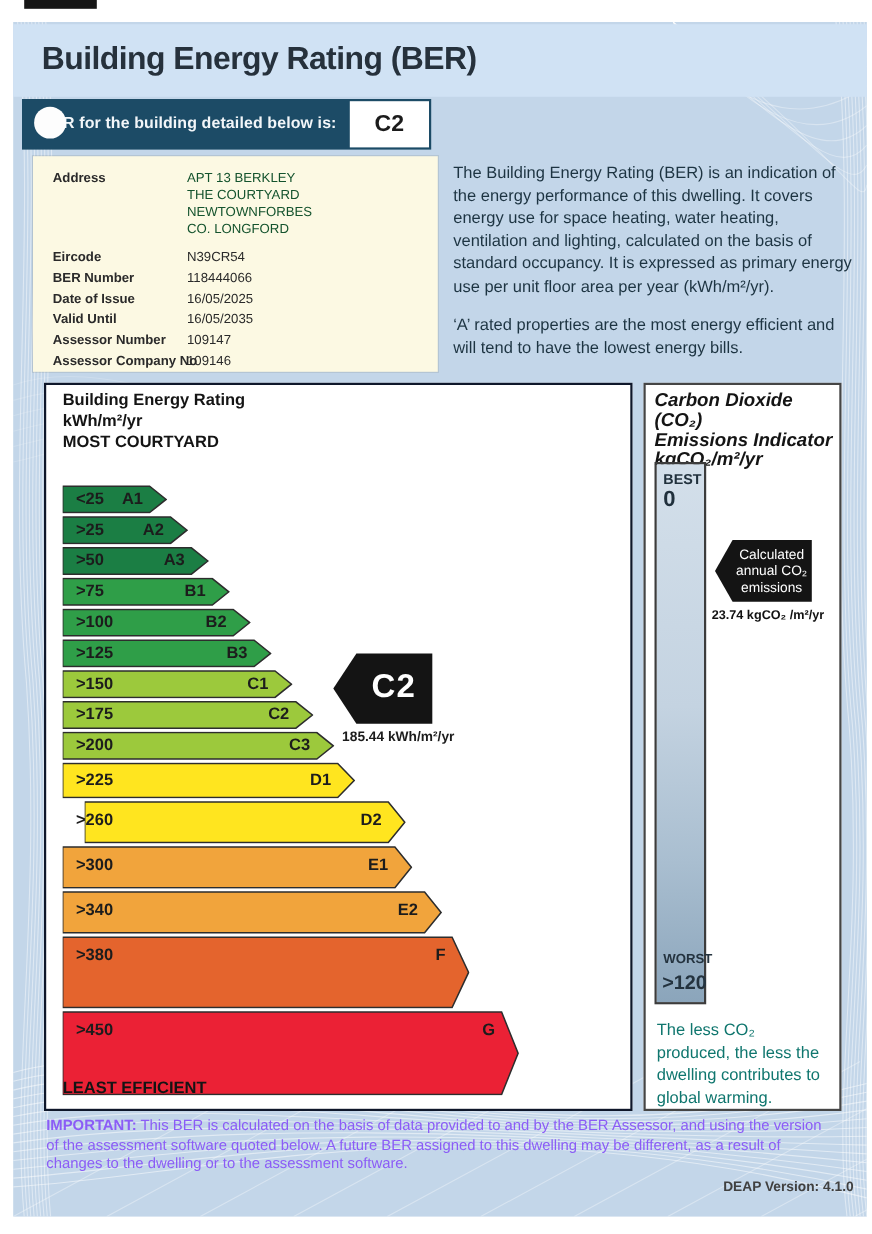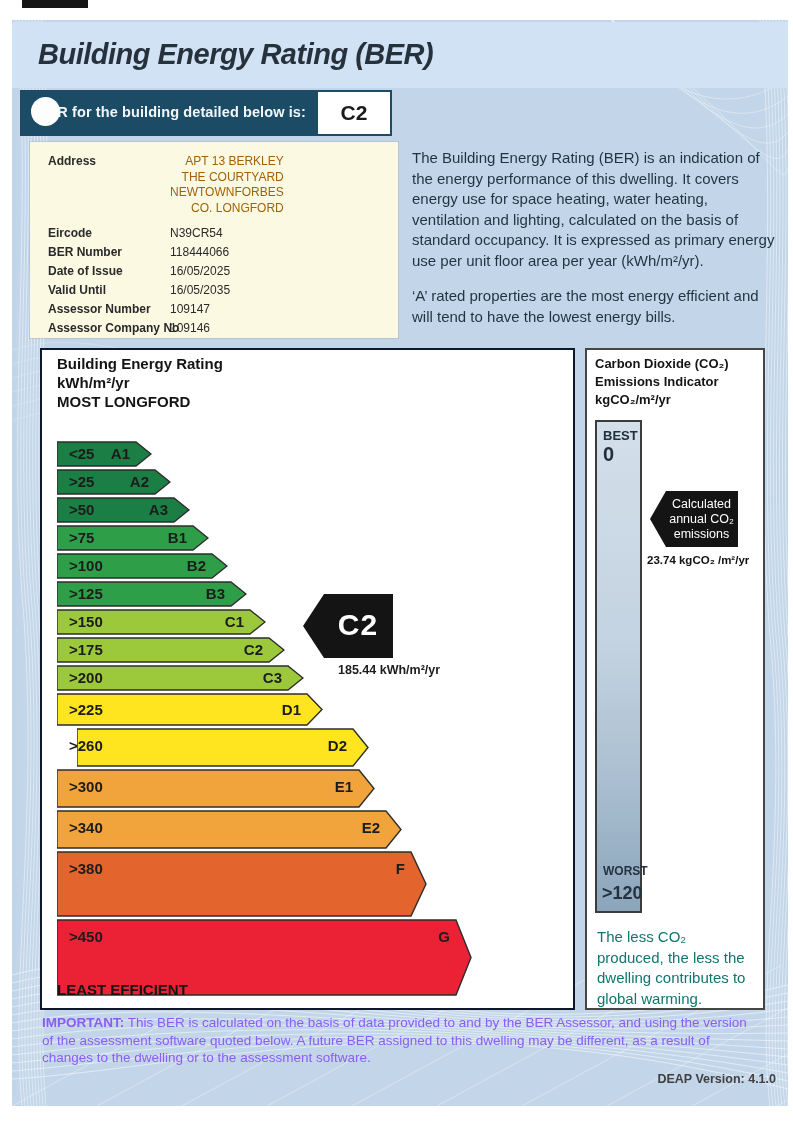--- a/index.html
+++ b/index.html
@@ -9,42 +9,42 @@
     font-family:"Liberation Sans", sans-serif;
     -webkit-font-smoothing:antialiased;
   }
   #page{position:absolute;left:0;top:0;width:793px;height:1122px;}
 
   .bg-blue{position:absolute;left:12px;top:20px;width:776px;height:1086px;background:#c3d6e9;}
   .bg-pattern{position:absolute;left:12px;top:20px;pointer-events:none;}
 
   .scan-mark{position:absolute;left:22px;top:0;width:66px;height:8px;background:#161616;}
 
-  .header-band{position:absolute;left:12px;top:22px;width:776px;height:66px;background:#d0e2f4;font-style:italic;}
+  .header-band{position:absolute;left:12px;top:22px;width:776px;height:66px;background:#d0e2f4;}
   .page-title{
     margin:0;position:absolute;left:26px;top:16px;
     font-size:29px;font-weight:bold;color:#26313c;letter-spacing:-0.5px;
   }
 
   .banner{position:absolute;left:20px;top:90px;width:372px;height:46px;background:#1c4b66;}
   .banner-text{position:absolute;left:17px;top:14px;font-size:14.5px;font-weight:bold;color:#f2f6f9;letter-spacing:0.1px;}
   .rating-box{
     position:absolute;right:2px;top:2px;width:72px;height:42px;background:#ffffff;
     text-align:center;line-height:42px;font-size:21px;font-weight:bold;color:#1b1b1b;
   }
   .punch-hole{position:absolute;left:31px;top:97px;width:29px;height:29px;border-radius:50%;background:#fdfdfd;}
 
   .details-panel{
     position:absolute;left:30px;top:142px;width:368px;height:196px;
     background:#fcf9e3;box-shadow:0 0 0 1px rgba(60,60,40,0.12);
   }
-  .detail-row{position:absolute;left:0;right:0;height:16px;text-align:right;}
+  .detail-row{position:absolute;left:0;right:0;height:16px;}
   .d-label{position:absolute;left:18px;top:0;font-size:12px;font-weight:bold;color:#2a2a2a;white-space:nowrap;}
   .d-value{position:absolute;left:140px;top:0;font-size:12px;color:#2a2a2a;white-space:nowrap;}
-  .addr div{font-size:12px;color:#a16207;line-height:15.5px;}
+  .addr div{font-size:12px;color:#14532d;line-height:15.5px;}
 
   .description{position:absolute;left:412px;top:148px;width:366px;color:#1d3442;}
   .description p{margin:0 0 15px 0;font-size:15px;line-height:20.5px;}
 
   .chart-panel{
     position:absolute;left:40px;top:348px;width:535px;height:662px;
     background:#ffffff;border:2px solid #0f172a;box-sizing:border-box;
   }
   .chart-title{position:absolute;left:15px;top:5px;font-size:15px;font-weight:bold;color:#141414;}
   .chart-unit{position:absolute;left:15px;top:24px;font-size:15px;font-weight:bold;color:#141414;}
@@ -62,21 +62,21 @@
     position:absolute;left:22px;right:2px;top:15px;text-align:center;
     color:#ffffff;font-size:30px;font-weight:bold;letter-spacing:1px;
   }
   .pointer-label{position:absolute;font-size:12.5px;font-weight:bold;color:#1c1c1c;white-space:nowrap;}
 
   .co2-panel{
     position:absolute;left:585px;top:348px;width:180px;height:662px;
     background:#ffffff;border:2px solid #454545;box-sizing:border-box;
   }
   .co2-title{position:absolute;left:8px;top:5px;}
-  .co2-title div{font-size:13px;font-weight:bold;color:#141414;line-height:18px;}
+  .co2-title div{font-size:17px;font-weight:bold;color:#141414;line-height:18px;font-style:italic;}
   .co2-bar{
     position:absolute;left:8px;top:70px;width:47px;height:493px;box-sizing:border-box;
     border:2px solid #3c3c3c;
     background:linear-gradient(180deg,#d3dfea 0%,#c4d3e1 45%,#a9bed0 74%,#8ba5bb 100%);
   }
   .co2-best{position:absolute;left:6px;top:6px;font-size:13px;font-weight:bold;color:#20303c;}
   .co2-best-val{position:absolute;left:6px;top:21px;font-size:20px;font-weight:bold;color:#20303c;}
   .co2-worst{position:absolute;left:6px;bottom:33px;font-size:12px;font-weight:bold;color:#24333f;}
   .co2-worst-val{position:absolute;left:5px;bottom:7px;font-size:18px;font-weight:bold;color:#24333f;}
   .co2-arrow{position:absolute;left:62px;top:140px;width:90px;height:58px;}
@@ -207,29 +207,29 @@
   </div>
 
   <div class="description">
     <p>The Building Energy Rating (BER) is an indication of the energy performance of this dwelling.  It covers energy use for space heating, water heating, ventilation and lighting, calculated on the basis of standard occupancy. It is expressed as primary energy use per unit floor area per year (kWh/m²/yr).</p>
     <p>‘A’ rated properties are the most energy efficient and will tend to have the lowest energy bills.</p>
   </div>
 
   <div class="chart-panel">
     <div class="chart-title">Building Energy Rating</div>
     <div class="chart-unit">kWh/m²/yr</div>
-    <div class="chart-most">MOST LONGFORD</div>
+    <div class="chart-most">MOST COURTYARD</div>
     <div class="bars" id="ber-bars">
       <div class="pointer" id="ber-pointer" style="left: 245px; top: 176px;">
         <svg width="92" height="66" viewBox="0 0 92 66">
           <polygon points="22,1 91,1 91,65 22,65 1,33" fill="#141414"></polygon>
         </svg>
         <span class="pointer-grade">C2</span>
       </div>
-      <div class="pointer-label" id="ber-pointer-label" style="left: 254px; top: 246px; margin-left: 27px;">185.44 kWh/m²/yr</div>
+      <div class="pointer-label" id="ber-pointer-label" style="left: 254px; top: 246px;">185.44 kWh/m²/yr</div>
     <div class="bar-row" style="top: 0px; width: 95px; height: 26px;">
           <svg width="95" height="26" viewBox="0 0 95 26">
             <polygon points="0,1 79,1 94,13 79,25 0,25" fill="#1b7e44" stroke="#2d2d2d" stroke-width="1.4"></polygon>
           </svg>
           <span class="bar-range" style="top:3px">&lt;25</span>
           <span class="bar-grade" style="top:3px;right:22px">A1</span>
         </div>
         <div class="bar-row" style="top: 28px; width: 114px; height: 26px;">
           <svg width="114" height="26" viewBox="0 0 114 26">
             <polygon points="0,1 98,1 113,13 98,25 0,25" fill="#1b7e44" stroke="#2d2d2d" stroke-width="1.4"></polygon>

